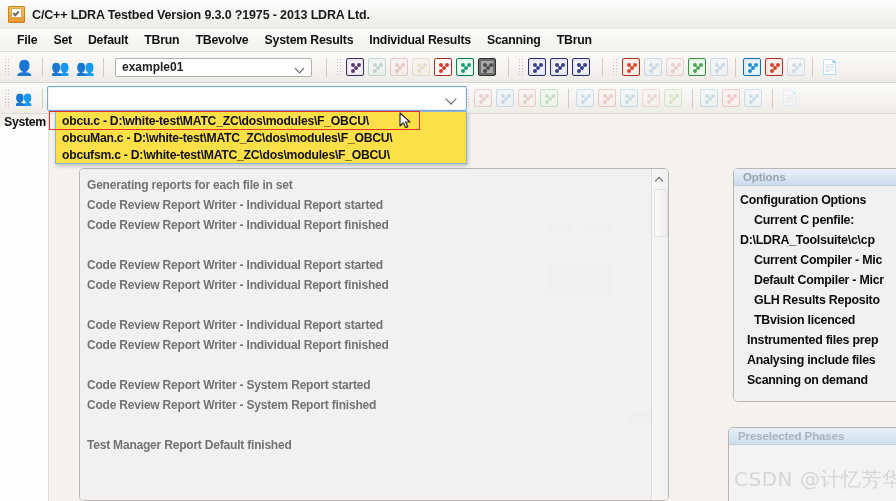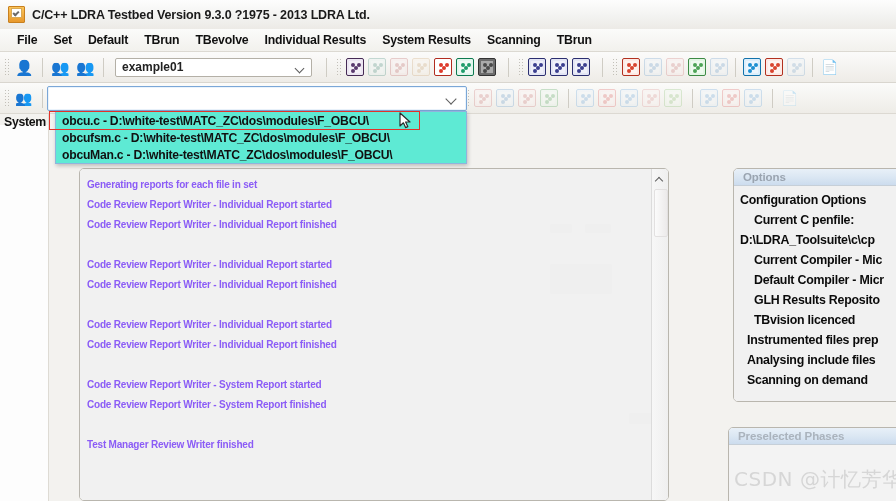--- a/index.html
+++ b/index.html
@@ -129,21 +129,21 @@
   }
   .big-combo .bc-caret:before{
     content:"";position:absolute;left:1px;top:0;width:7px;height:7px;
     border-right:1.8px solid #5e5e5e;border-bottom:1.8px solid #5e5e5e;
     transform:rotate(45deg);
   }
 
   
   .dropdown{
     position:absolute;left:55px;top:111px;width:412px;height:53px;
-    background:#5eead4;border:1px solid #8fb4dd;
+    background:#fde047;border:1px solid #8fb4dd;
     box-sizing:border-box;z-index:40;
     box-shadow:1px 2px 4px rgba(0,0,0,.22);
   }
   .dd-item{
     height:17px;line-height:17px;padding-left:6px;
     font-size:12.2px;color:#111;font-weight:700;white-space:nowrap;
     letter-spacing:-0.25px;position:relative;
   }
   .dd-item.first{margin-top:1px;}
   .dd-hl{
@@ -181,21 +181,21 @@
     background:linear-gradient(to bottom,#e8f0f8 0%,#dbe7f3 50%,#ccdcee 100%);
     border-bottom:1px solid #c6cfd8;
     font-size:11.5px;color:#9aa4b0;font-weight:600;
     padding-left:9px;box-sizing:border-box;letter-spacing:-0.1px;
   }
   .panel-body{background:#f1f1f1;position:relative;height:100%;}
 
   #log-panel{left:79px;top:168px;width:590px;height:333px;}
   #log-panel .panel-body{padding:6px 0 0 0;}
   .log-line{
-    height:20px;line-height:20px;font-size:10px;font-weight:700;color:#8b5cf6;
+    height:20px;line-height:20px;font-size:12px;font-weight:700;color:#737373;
     padding-left:7px;white-space:nowrap;letter-spacing:-0.2px;
   }
   .log-line.blank{height:20px;}
 
   .vscroll{
     position:absolute;right:0;top:0;width:16px;height:100%;
     background:linear-gradient(to right,#f7f7f7,#efefef);
     border-left:1px solid #dcdcdc;
   }
   .vscroll .arrow-up{
@@ -251,22 +251,22 @@
       </div>
     <div class="title-text">C/C++ LDRA Testbed Version 9.3.0 ?1975 - 2013 LDRA Ltd.</div>
   </div>
 
   <div class="menubar">
     <div class="menu-item">File</div>
     <div class="menu-item">Set</div>
     <div class="menu-item">Default</div>
     <div class="menu-item">TBrun</div>
     <div class="menu-item">TBevolve</div>
+    <div class="menu-item">System Results</div>
     <div class="menu-item">Individual Results</div>
-    <div class="menu-item">System Results</div>
     <div class="menu-item">Scanning</div>
     <div class="menu-item">TBrun</div>
   </div>
 
   <div class="toolbar row1">
 
     <div class="grip"></div>
     <div class="gic" style="color:#d6a12b">👤</div>
     <div class="tbsep"></div>
     <div class="gic" style="color:#cf9b2a">👥</div>
@@ -355,22 +355,22 @@
   </div>
   <div class="system-label">System</div>
 
   <div class="big-combo">
     <span style="display:block;padding:4px 0 0 6px;font-size:12px;color:#111;"></span>
     <span class="bc-caret"></span>
   </div>
 
   <div class="dropdown">
     <div class="dd-item first">obcu.c - D:\white-test\MATC_ZC\dos\modules\F_OBCU\</div>
+    <div class="dd-item">obcuMan.c - D:\white-test\MATC_ZC\dos\modules\F_OBCU\</div>
     <div class="dd-item">obcufsm.c - D:\white-test\MATC_ZC\dos\modules\F_OBCU\</div>
-    <div class="dd-item">obcuMan.c - D:\white-test\MATC_ZC\dos\modules\F_OBCU\</div>
   </div>
   <div class="dd-hl"></div>
   <div class="dd-cursor">
     <svg width="14" height="18" viewBox="0 0 14 18">
       <path d="M1,1 L1,14 L4.4,10.8 L6.6,15.6 L8.8,14.6 L6.6,10 L11,10 Z" fill="#ffffff" stroke="#2b2b2b" stroke-width="1.2" stroke-linejoin="round"></path>
     </svg>
   </div>
 
   <div class="panel" id="log-panel">
     <div class="panel-body">
@@ -380,21 +380,21 @@
       <div class="log-line blank"></div>
       <div class="log-line">Code Review Report Writer - Individual Report started</div>
       <div class="log-line">Code Review Report Writer - Individual Report finished</div>
       <div class="log-line blank"></div>
       <div class="log-line">Code Review Report Writer - Individual Report started</div>
       <div class="log-line">Code Review Report Writer - Individual Report finished</div>
       <div class="log-line blank"></div>
       <div class="log-line">Code Review Report Writer - System Report started</div>
       <div class="log-line">Code Review Report Writer - System Report finished</div>
       <div class="log-line blank"></div>
-      <div class="log-line">Test Manager Review Writer finished</div>
+      <div class="log-line">Test Manager Report Default finished</div>
 
       <div class="ghost" style="left:470px;top:55px;width:22px;height:9px"></div>
       <div class="ghost" style="left:505px;top:55px;width:26px;height:9px"></div>
       <div class="ghost" style="left:470px;top:95px;width:62px;height:30px"></div>
       <div class="ghost" style="left:549px;top:244px;width:25px;height:11px"></div>
 
       <div class="vscroll">
         <div class="arrow-up"></div>
         <div class="thumb"></div>
       </div>

